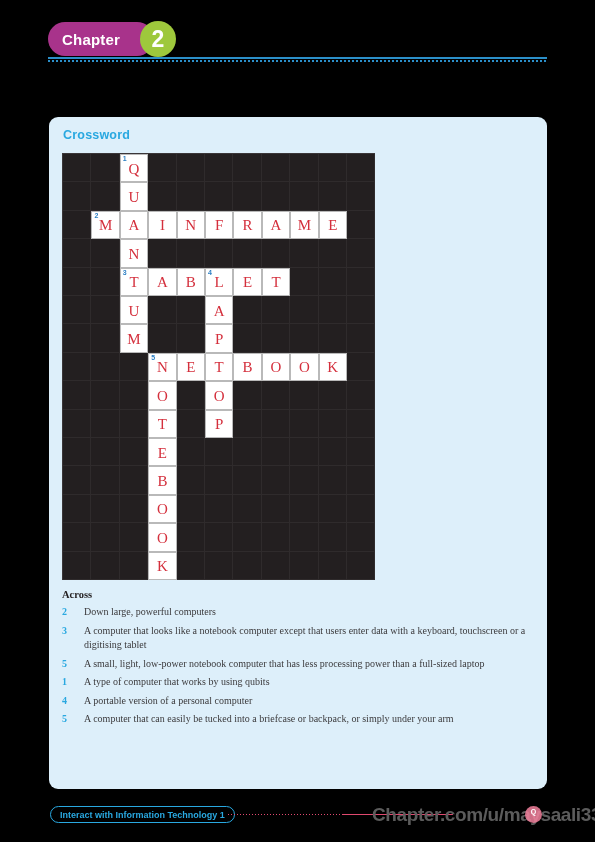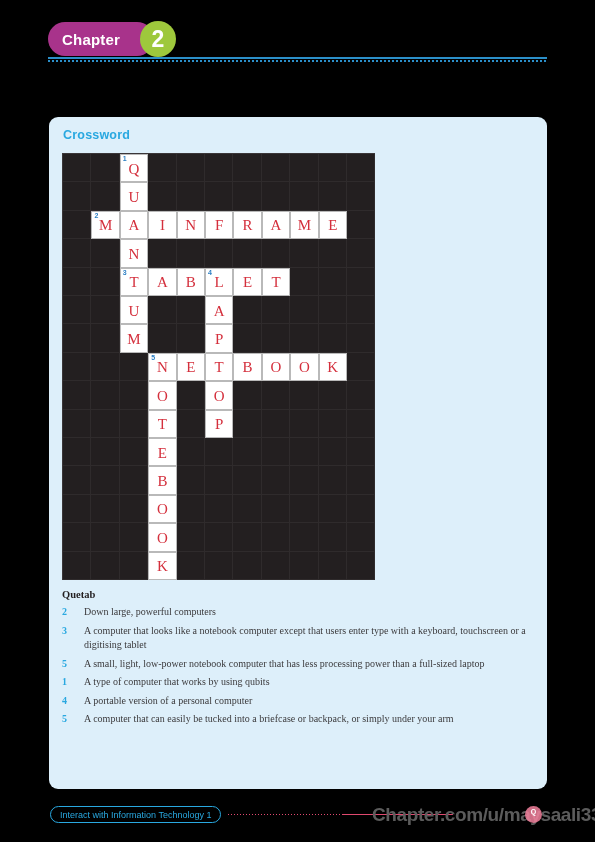--- a/index.html
+++ b/index.html
@@ -173,21 +173,21 @@
     height: 17px;
     padding: 0 9px;
     border: 1.5px solid #29a8e0;
     border-radius: 9px;
     background: #000000;
     display: flex; align-items: center;
   }
   #footer-badge-label {
     color: #29a8e0;
     font-size: 9px;
-    font-weight: normal;
+    font-weight: bold;
     white-space: nowrap;
   }
   #footer-dotted-line {
     position: absolute;
     left: 228px; top: 14px;
     width: 115px; height: 1px;
     background-image: repeating-linear-gradient(to right, #e0496f 0px, #e0496f 1.5px, rgba(0,0,0,0) 1.5px, rgba(0,0,0,0) 3px);
   }
   #footer-solid-line {
     position: absolute;
@@ -484,29 +484,29 @@
         <div class="grid-cell empty" style="left: 113.6px; top: 397.6px;"></div>
         <div class="grid-cell empty" style="left: 142px; top: 397.6px;"></div>
         <div class="grid-cell empty" style="left: 170.4px; top: 397.6px;"></div>
         <div class="grid-cell empty" style="left: 198.8px; top: 397.6px;"></div>
         <div class="grid-cell empty" style="left: 227.2px; top: 397.6px;"></div>
         <div class="grid-cell empty" style="left: 255.6px; top: 397.6px;"></div>
         <div class="grid-cell empty" style="left: 284px; top: 397.6px;"></div>
       </div>
 
     <div id="clues">
-      <div class="clue-section-heading">Quetab</div>
+      <div class="clue-section-heading">Across</div>
       <div id="across-list">
           <div class="clue-row">
             <div class="clue-number">2</div>
             <div class="clue-text">Down large, powerful computers</div>
           </div>
           <div class="clue-row">
             <div class="clue-number">3</div>
-            <div class="clue-text">A computer that looks like a notebook computer except that users enter type with a keyboard, touchscreen or a digitising tablet</div>
+            <div class="clue-text">A computer that looks like a notebook computer except that users enter data with a keyboard, touchscreen or a digitising tablet</div>
           </div>
           <div class="clue-row">
             <div class="clue-number">5</div>
             <div class="clue-text">A small, light, low-power notebook computer that has less processing power than a full-sized laptop</div>
           </div>
         </div>
       <div id="down-list">
           <div class="clue-row">
             <div class="clue-number">1</div>
             <div class="clue-text">A type of computer that works by using qubits</div>

